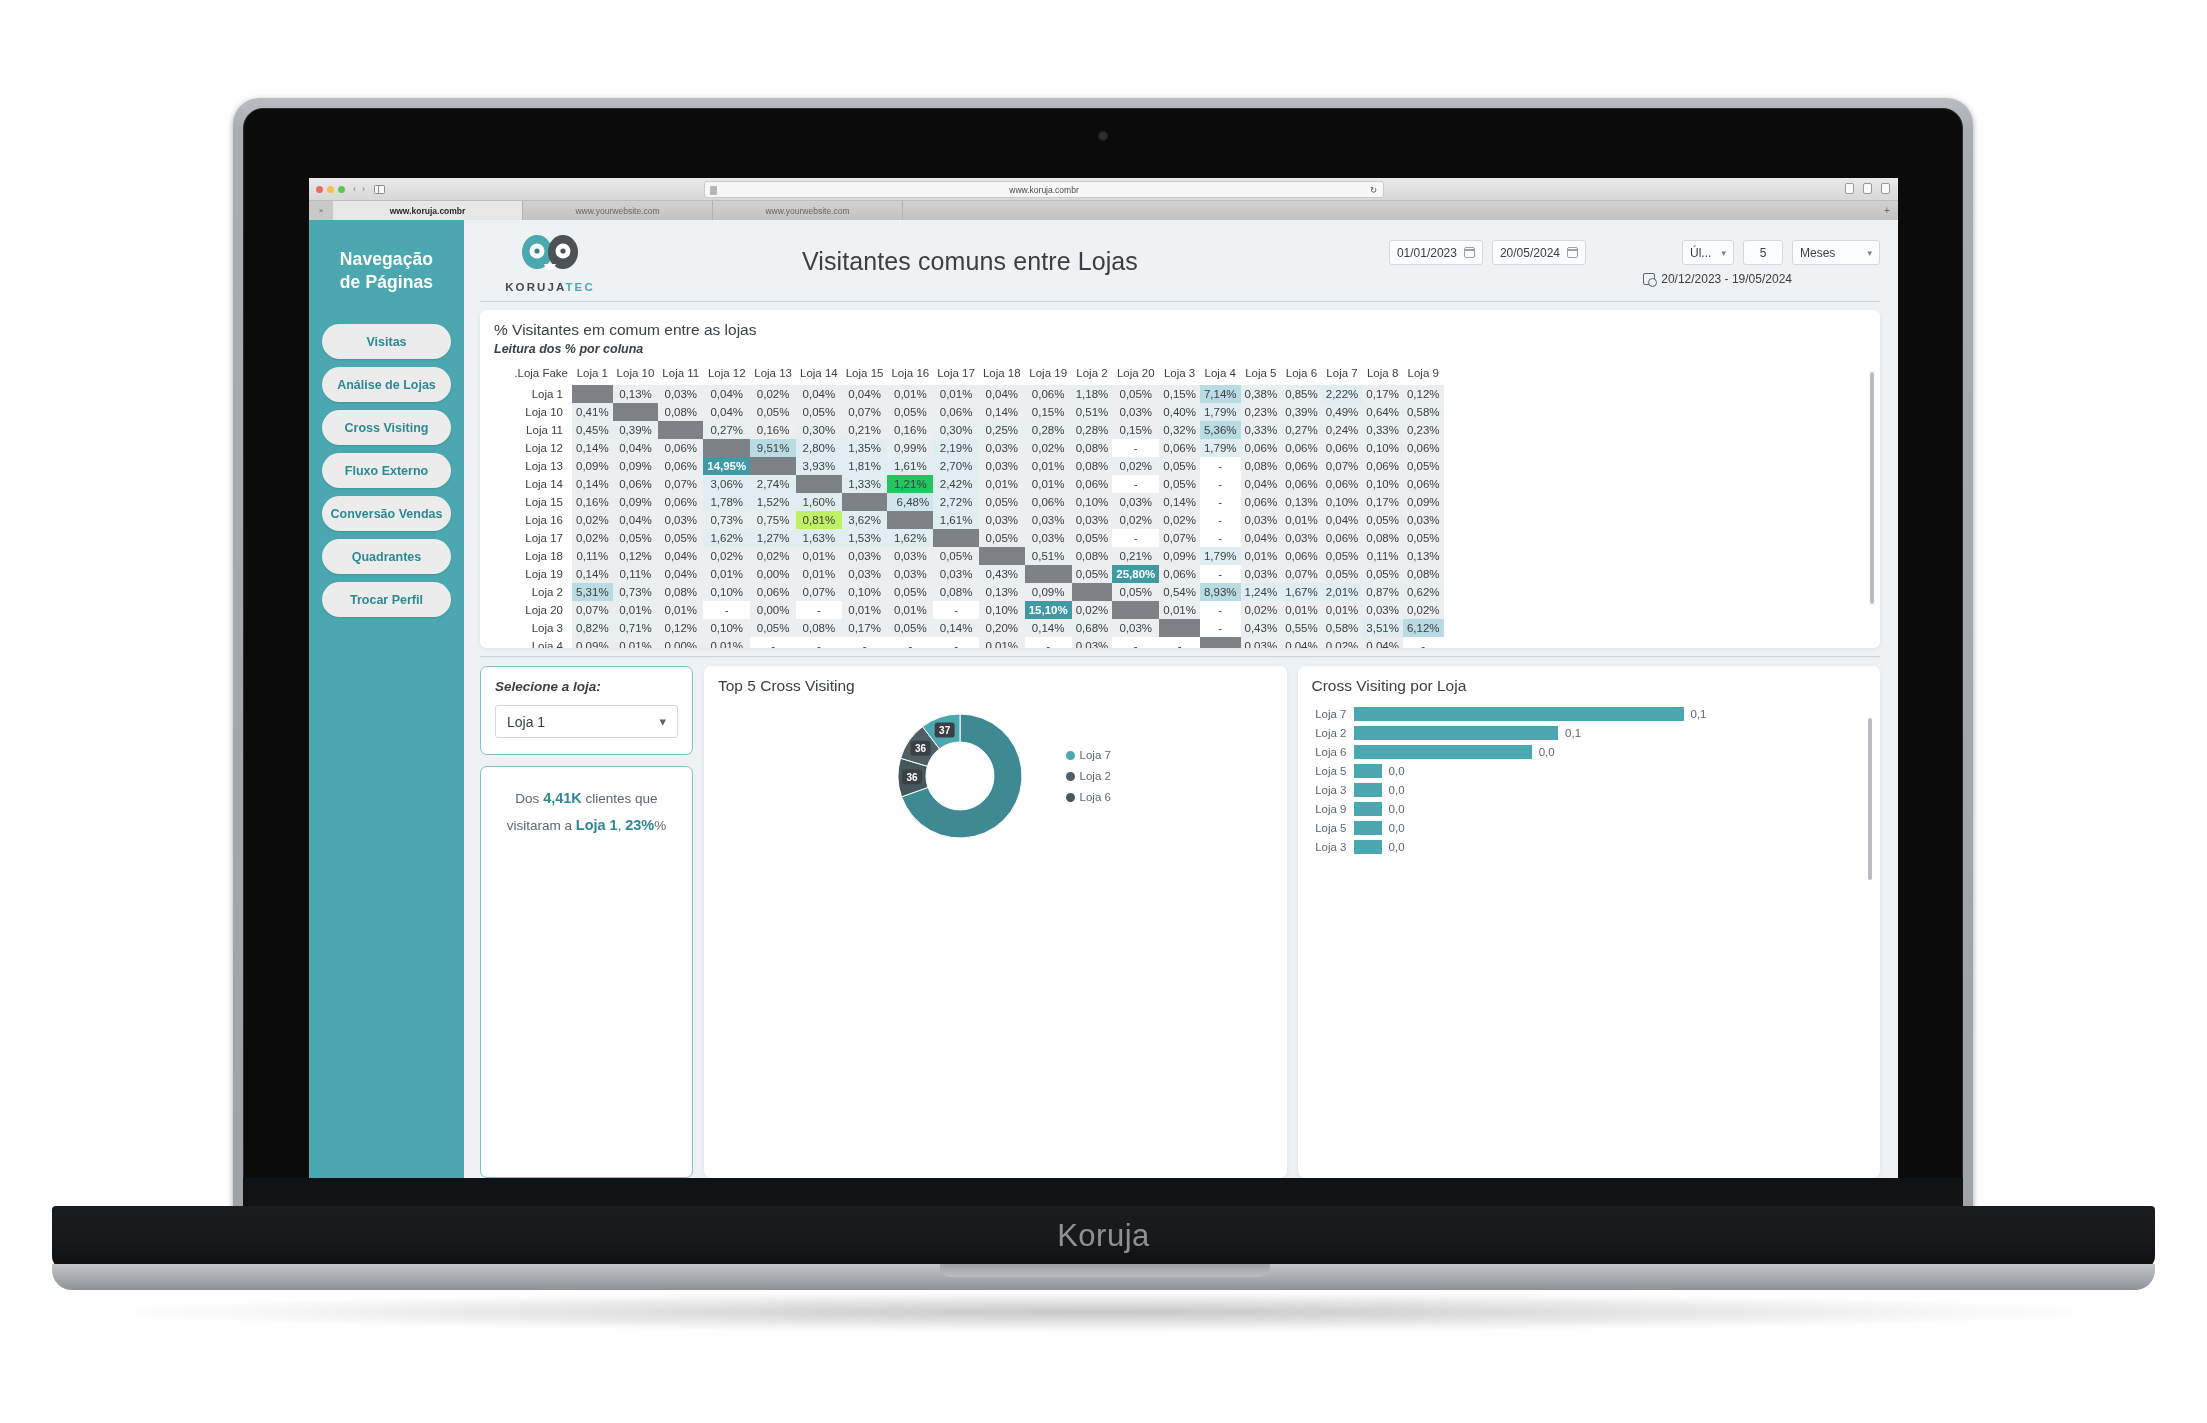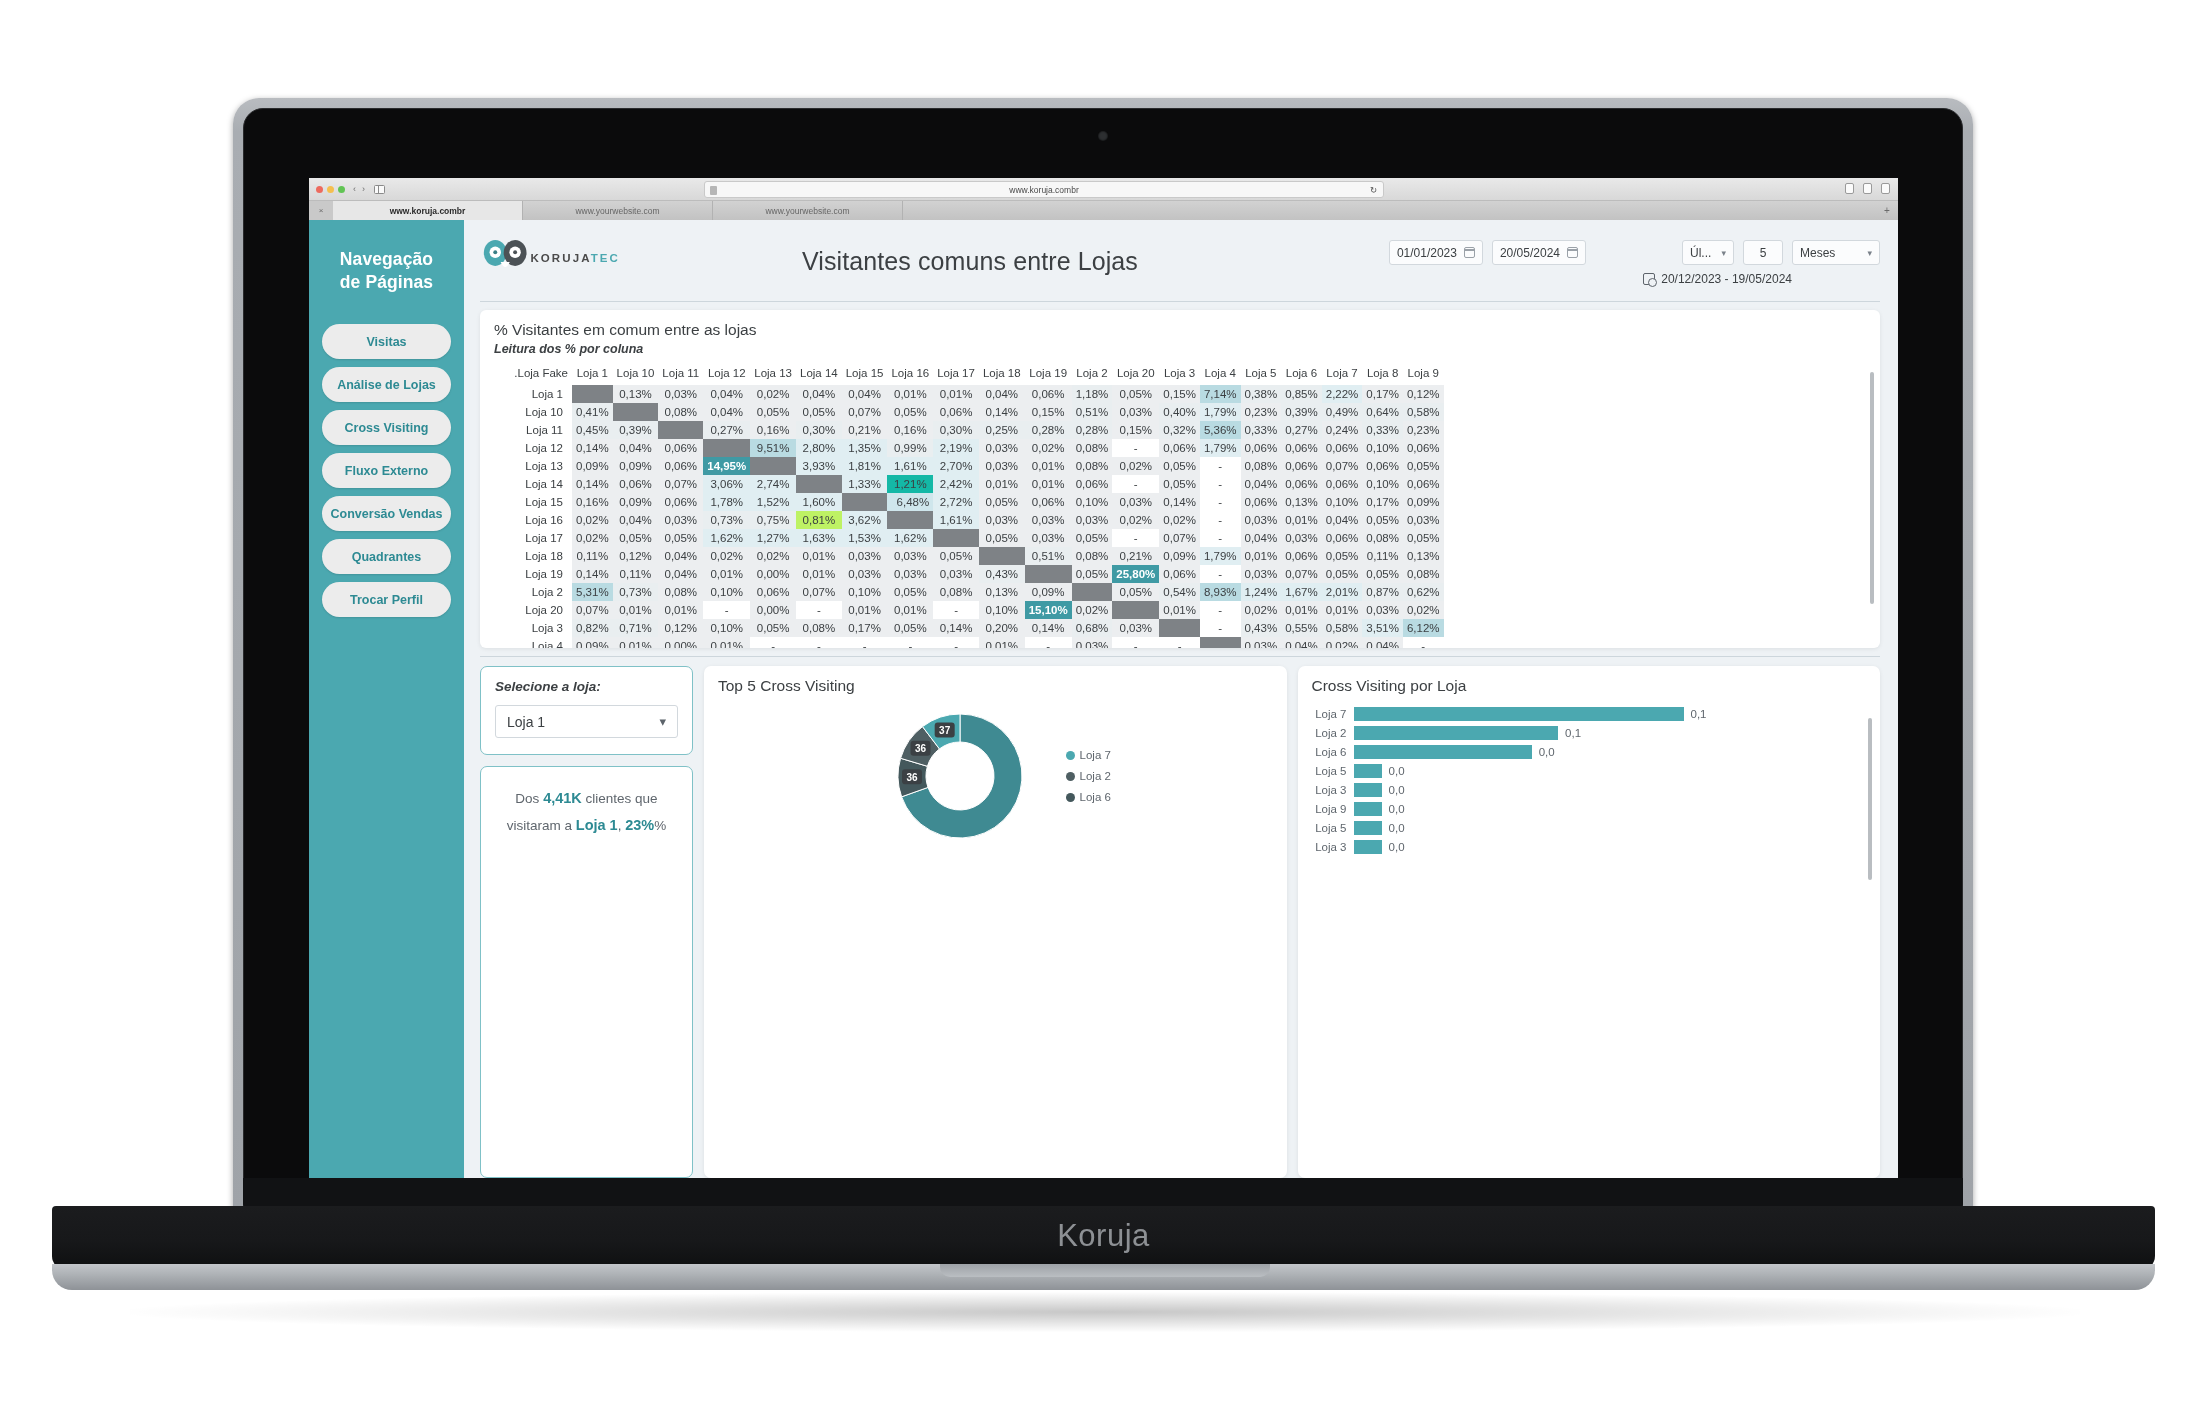--- a/index.html
+++ b/index.html
@@ -131,21 +131,21 @@
     width:129px; height:35px; border-radius:18px; background:#ececec;
     color:#2d8a93; font-size:12.5px; font-weight:bold;
     display:flex; align-items:center; justify-content:center;
     box-shadow:0 1px 2px rgba(0,0,0,.12); cursor:pointer; white-space:nowrap;
   }
 
   
   .content { flex:1; display:flex; flex-direction:column; background:#eef2f5; min-width:0; }
 
   .topbar { height:72px; display:flex; align-items:flex-start; padding:12px 18px 0 16px; }
-  .brand { display:flex; flex-direction:row; align-items:center; width:140px; padding-top:2px;text-align:right; }
+  .brand { display:flex; flex-direction:column; align-items:center; width:140px; padding-top:2px;text-align:right; }
   .owl { width:66px; height:44px; }
   .brandname { font-size:11.5px; letter-spacing:2.1px; margin-top:3px; }
   .brandname .k { color:#4a4a4a; font-weight:bold; }
   .brandname .t { color:#4ba8b0; font-weight:bold; }
   .page-title {
     flex:1; text-align:center; font-size:25px; color:#3c4043; padding-top:15px; letter-spacing:.1px;
   }
   .filters { width:560px; padding-top:8px; display:flex; flex-direction:column; align-items:flex-end; }
   .filter-row { display:flex; align-items:center; gap:9px; }
   .datebox {
@@ -493,21 +493,21 @@
                   </tr>
                   <tr>
                     <td class="rowlabel">Loja 14</td>
                     <td style="background: rgb(236, 238, 240);">0,14%</td>
                     <td style="background: rgb(236, 238, 240);">0,06%</td>
                     <td style="background: rgb(236, 238, 240);">0,07%</td>
                     <td style="background: rgb(224, 238, 242);">3,06%</td>
                     <td style="background: rgb(224, 238, 242);">2,74%</td>
                     <td class="diag"></td>
                     <td style="background: rgb(224, 238, 242);">1,33%</td>
-                    <td style="background: #14b8a6;">1,21%</td>
+                    <td style="background: #22c55e;">1,21%</td>
                     <td style="background: rgb(224, 238, 242);">2,42%</td>
                     <td style="background: rgb(236, 238, 240);">0,01%</td>
                     <td style="background: rgb(236, 238, 240);">0,01%</td>
                     <td style="background: rgb(236, 238, 240);">0,06%</td>
                     <td style="background: rgb(255, 255, 255);">-</td>
                     <td style="background: rgb(236, 238, 240);">0,05%</td>
                     <td style="background: rgb(255, 255, 255);">-</td>
                     <td style="background: rgb(236, 238, 240);">0,04%</td>
                     <td style="background: rgb(236, 238, 240);">0,06%</td>
                     <td style="background: rgb(236, 238, 240);">0,06%</td>

